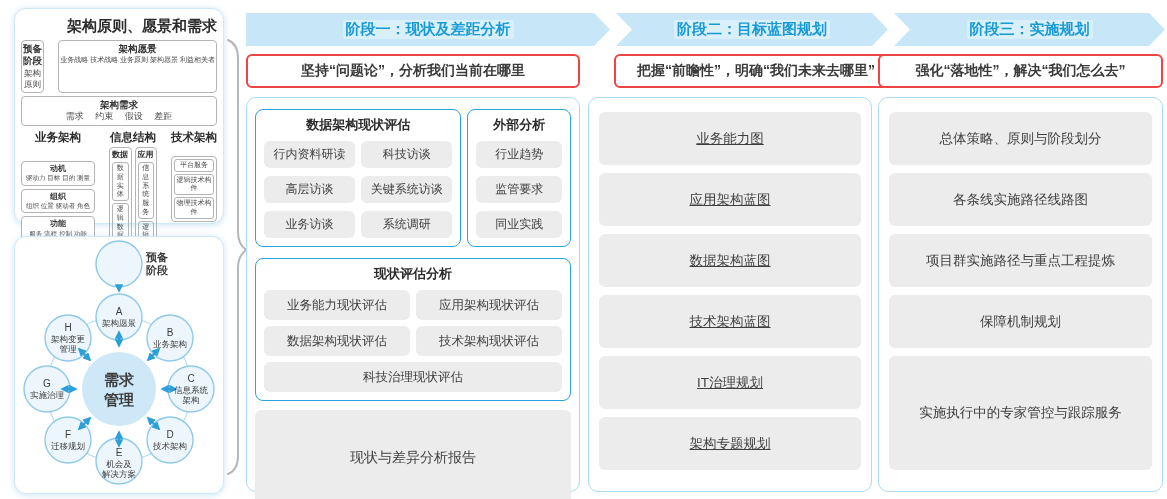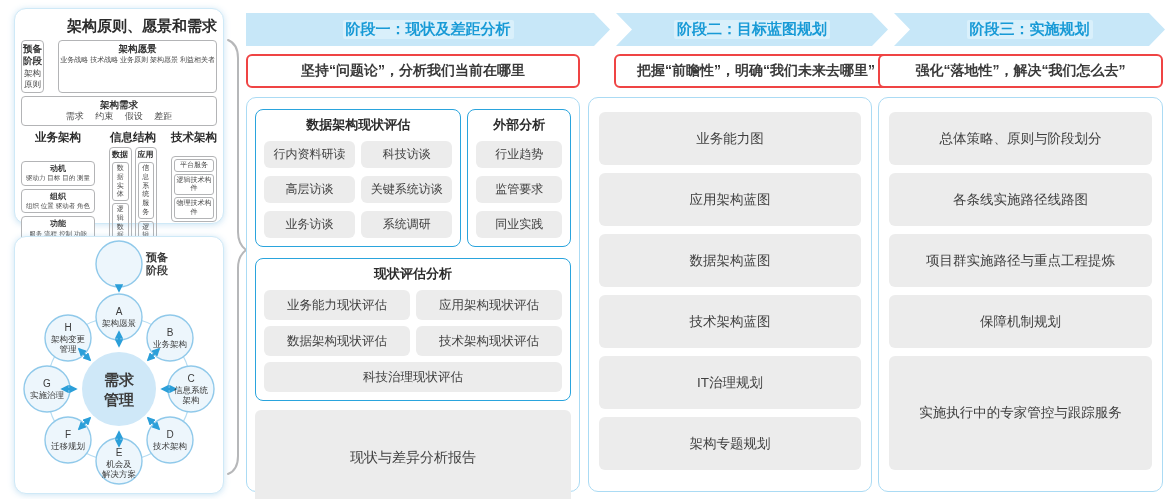--- a/index.html
+++ b/index.html
@@ -261,21 +261,21 @@
       <div class="gray-box h30">业务能力现状评估</div>
       <div class="gray-box h30">应用架构现状评估</div>
       <div class="gray-box h30">数据架构现状评估</div>
       <div class="gray-box h30">技术架构现状评估</div>
       <div class="gray-box h30 span2">科技治理现状评估</div>
     </div>
   </div>
   <div class="gray-box" style="margin-top:9px;height:95px;font-size:14px;">现状与差异分析报告</div>
 </div>
 
-<div class="pcol" style="left:588px;width:284px;padding:14px 10px 8px;">
+<div class="pcol" style="left:588px;width:284px;padding:14px 10px 8px;text-decoration:underline;">
   <div class="stack">
     <div class="gray-box bp">业务能力图</div>
     <div class="gray-box bp">应用架构蓝图</div>
     <div class="gray-box bp">数据架构蓝图</div>
     <div class="gray-box bp">技术架构蓝图</div>
     <div class="gray-box bp">IT治理规划</div>
     <div class="gray-box bp">架构专题规划</div>
   </div>
 </div>
 

